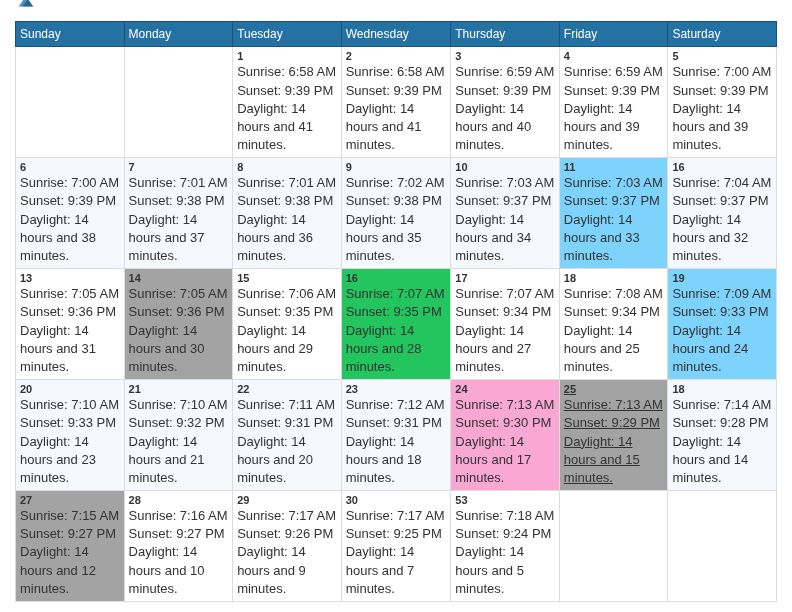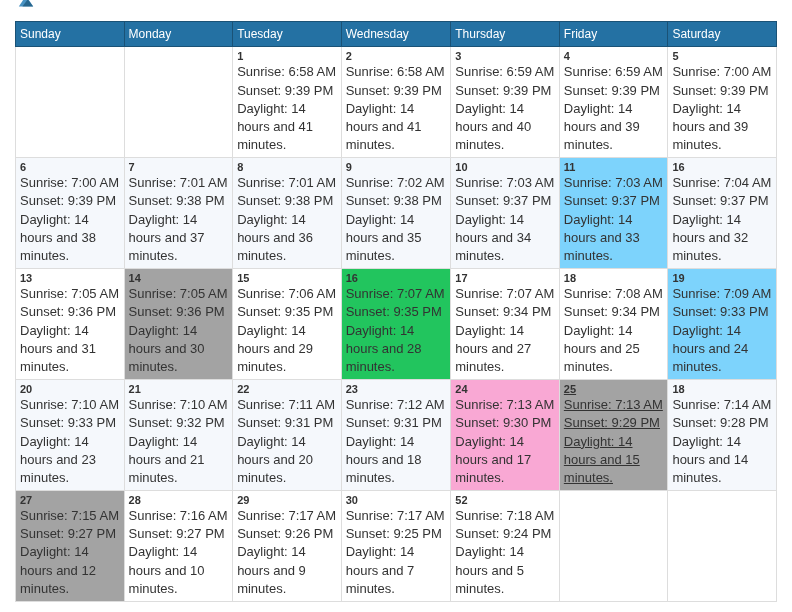--- a/index.html
+++ b/index.html
@@ -247,21 +247,21 @@
           </td>
           <td style="background: rgb(255, 255, 255);">
             <span class="day-num">29</span>
             <div class="day-info">Sunrise: 7:17 AM<br>Sunset: 9:26 PM<br>Daylight: 14 hours and 9 minutes.</div>
           </td>
           <td style="background: rgb(255, 255, 255);">
             <span class="day-num">30</span>
             <div class="day-info">Sunrise: 7:17 AM<br>Sunset: 9:25 PM<br>Daylight: 14 hours and 7 minutes.</div>
           </td>
           <td style="background: rgb(255, 255, 255);">
-            <span class="day-num">52</span>
+            <span class="day-num">53</span>
             <div class="day-info">Sunrise: 7:18 AM<br>Sunset: 9:24 PM<br>Daylight: 14 hours and 5 minutes.</div>
           </td>
           <td class="empty-cell"></td>
           <td class="empty-cell"></td>
         </tr>
       </tbody>
   </table>
 </div>
 
 </body></html>

